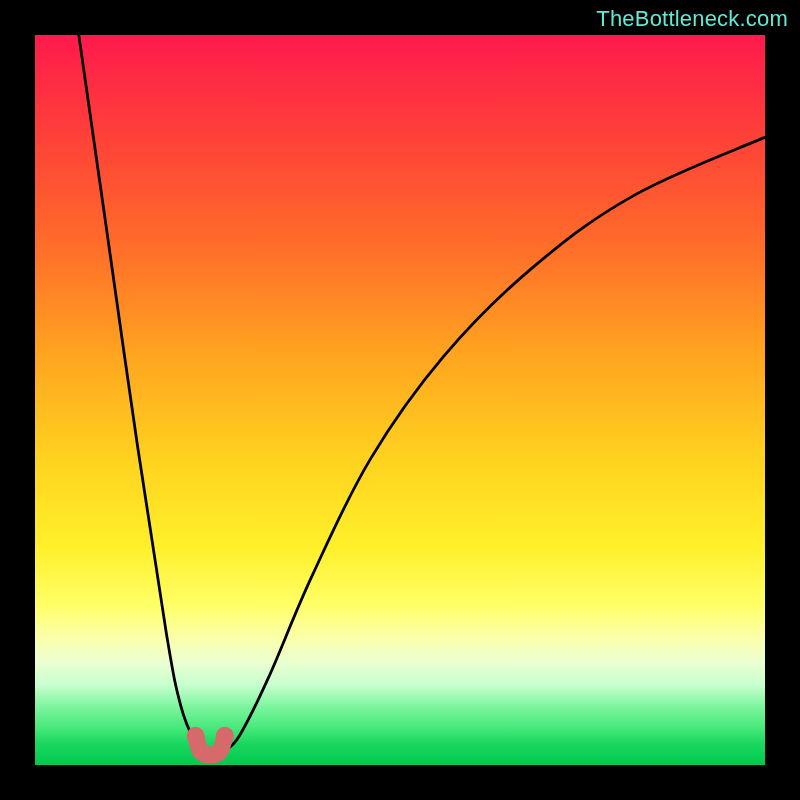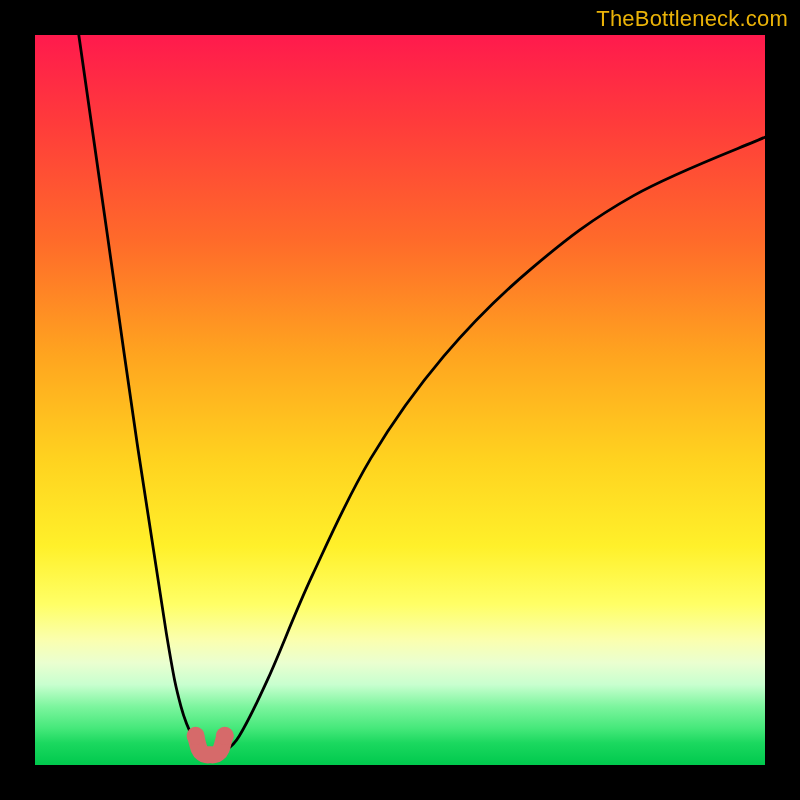--- a/index.html
+++ b/index.html
@@ -39,21 +39,21 @@
       #7cf59e 92%,
       #45e87a 95%,
       #1bd85f 97%,
       #00c94d 100%
     );
   }
   .watermark {
     position: absolute;
     top: 6px;
     right: 12px;
-    color: #eab308;
+    color: #5eead4;
     font-size: 22px;
     font-weight: 500;
     letter-spacing: 0.2px;
     user-select: none;
     text-align: center;
   }
   svg.curves {
     position: absolute;
     top: 0;
     left: 0;

